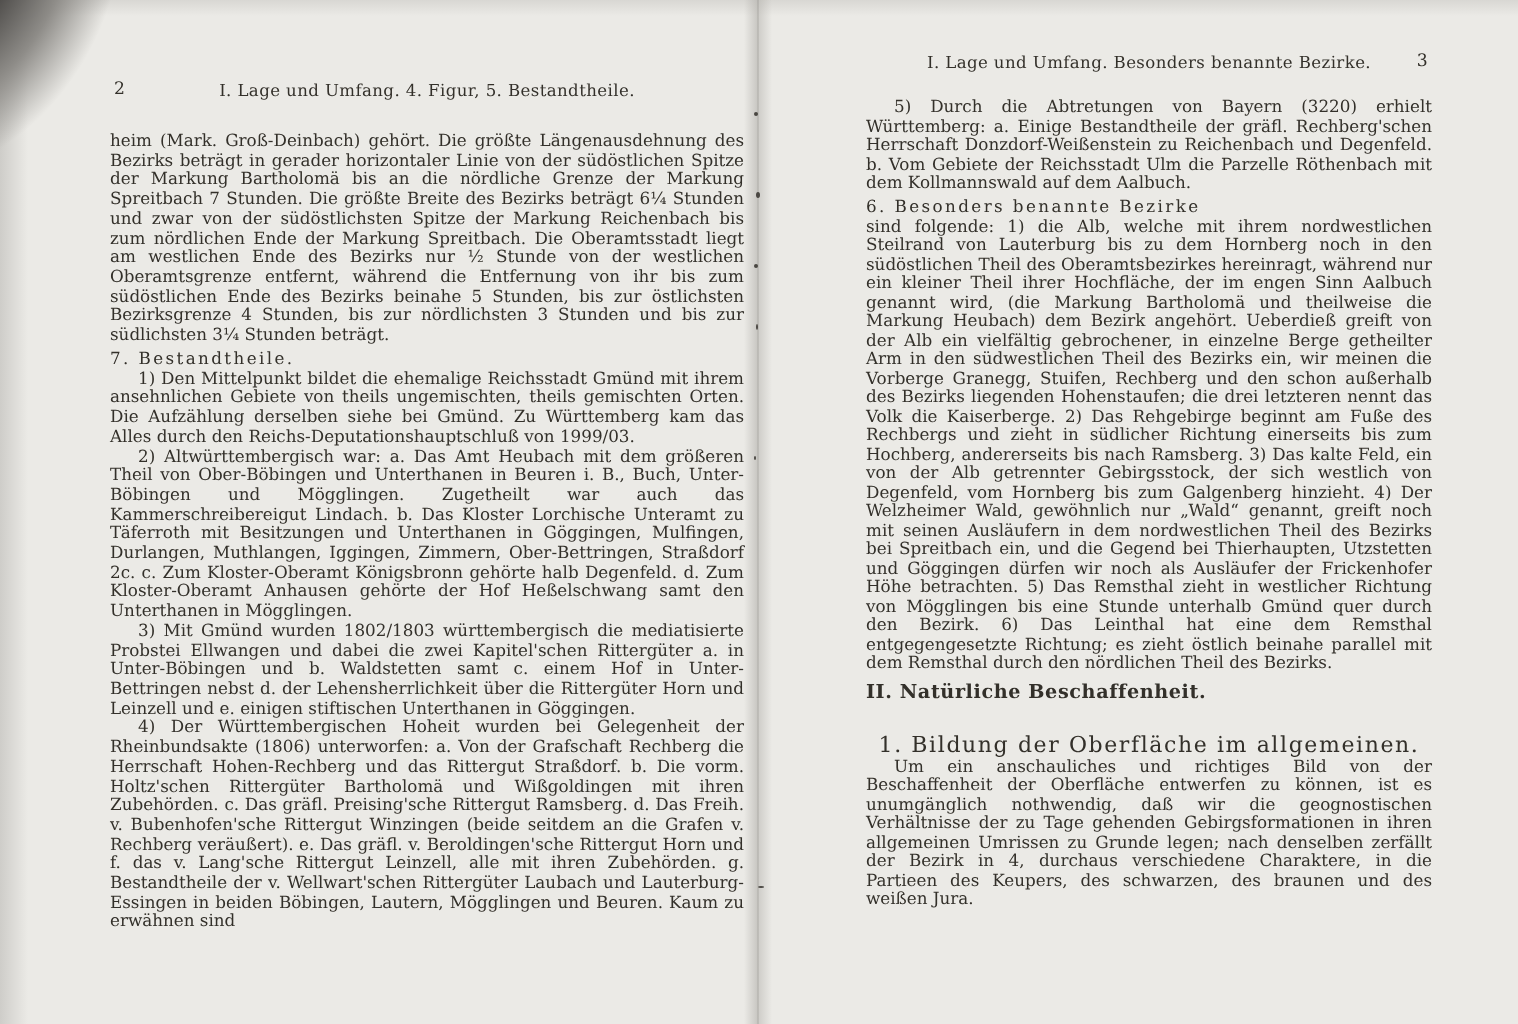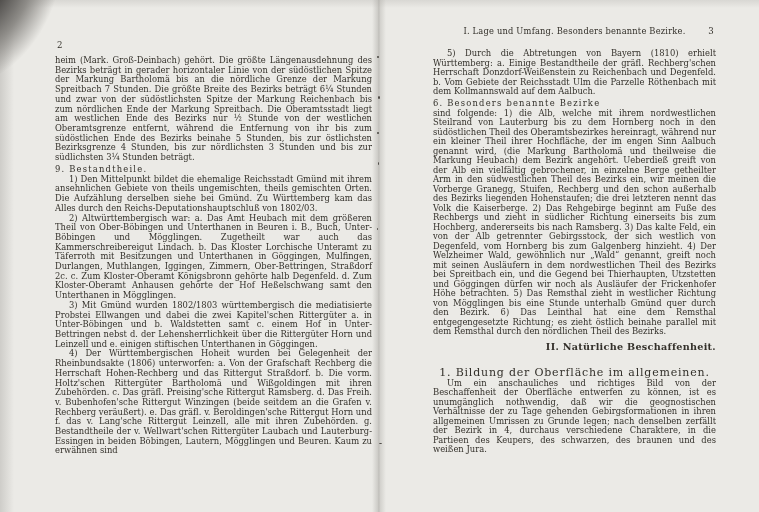--- a/index.html
+++ b/index.html
@@ -68,21 +68,21 @@
   .sect-head{
     margin:1px 0 1px 0;
     font-size:8.4px;line-height:10px;
     text-align:left;
     letter-spacing:1.2px;
     font-weight:normal;
   }
   .chapter-head{
     margin:4px 0 2px 0;
     font-size:9.6px;line-height:11px;
-    text-align:right;
+    text-align:left;
     font-weight:bold;
     letter-spacing:0.3px;
   }
   .sub-head{
     margin:16px 0 1px 0;
     font-size:11px;line-height:10px;
     text-align:center;
     letter-spacing:0.8px;
     font-weight:normal;
   }
@@ -97,38 +97,39 @@
   <div class="speck s1"></div>
   <div class="speck s2"></div>
   <div class="speck s3"></div>
   <div class="speck s4"></div>
   <div class="speck s5"></div>
   <div class="speck s6"></div>
 
   <div class="page page-left">
     <div class="running-head">
       <span class="pageno left">2</span>
+      <span>I. Lage und Umfang. 4. Figur, 5. Bestandtheile.</span>
     </div>
     <div class="body-text">
       <p class="noindent">heim (Mark. Groß-Deinbach) gehört. Die größte Längenausdehnung des Bezirks beträgt in gerader horizontaler Linie von der südöstlichen Spitze der Markung Bartholomä bis an die nördliche Grenze der Markung Spreitbach 7 Stunden. Die größte Breite des Bezirks beträgt 6¼ Stunden und zwar von der südöstlichsten Spitze der Markung Reichenbach bis zum nördlichen Ende der Markung Spreitbach. Die Oberamtsstadt liegt am westlichen Ende des Bezirks nur ½ Stunde von der westlichen Oberamtsgrenze entfernt, während die Entfernung von ihr bis zum südöstlichen Ende des Bezirks beinahe 5 Stunden, bis zur östlichsten Bezirksgrenze 4 Stunden, bis zur nördlichsten 3 Stunden und bis zur südlichsten 3¼ Stunden beträgt.</p>
-      <h4 class="sect-head">9. Bestandtheile.</h4>
-      <p>1) Den Mittelpunkt bildet die ehemalige Reichsstadt Gmünd mit ihrem ansehnlichen Gebiete von theils ungemischten, theils gemischten Orten. Die Aufzählung derselben siehe bei Gmünd. Zu Württemberg kam das Alles durch den Reichs-Deputationshauptschluß von 1802/03.</p>
+      <h4 class="sect-head">7. Bestandtheile.</h4>
+      <p>1) Den Mittelpunkt bildet die ehemalige Reichsstadt Gmünd mit ihrem ansehnlichen Gebiete von theils ungemischten, theils gemischten Orten. Die Aufzählung derselben siehe bei Gmünd. Zu Württemberg kam das Alles durch den Reichs-Deputationshauptschluß von 1999/03.</p>
       <p>2) Altwürttembergisch war: a. Das Amt Heubach mit dem größeren Theil von Ober-Böbingen und Unterthanen in Beuren i. B., Buch, Unter-Böbingen und Mögglingen. Zugetheilt war auch das Kammerschreibereigut Lindach. b. Das Kloster Lorchische Unteramt zu Täferroth mit Besitzungen und Unterthanen in Göggingen, Mulfingen, Durlangen, Muthlangen, Iggingen, Zimmern, Ober-Bettringen, Straßdorf 2c. c. Zum Kloster-Oberamt Königsbronn gehörte halb Degenfeld. d. Zum Kloster-Oberamt Anhausen gehörte der Hof Heßelschwang samt den Unterthanen in Mögglingen.</p>
       <p>3) Mit Gmünd wurden 1802/1803 württembergisch die mediatisierte Probstei Ellwangen und dabei die zwei Kapitel'schen Rittergüter a. in Unter-Böbingen und b. Waldstetten samt c. einem Hof in Unter-Bettringen nebst d. der Lehensherrlichkeit über die Rittergüter Horn und Leinzell und e. einigen stiftischen Unterthanen in Göggingen.</p>
       <p>4) Der Württembergischen Hoheit wurden bei Gelegenheit der Rheinbundsakte (1806) unterworfen: a. Von der Grafschaft Rechberg die Herrschaft Hohen-Rechberg und das Rittergut Straßdorf. b. Die vorm. Holtz'schen Rittergüter Bartholomä und Wißgoldingen mit ihren Zubehörden. c. Das gräfl. Preising'sche Rittergut Ramsberg. d. Das Freih. v. Bubenhofen'sche Rittergut Winzingen (beide seitdem an die Grafen v. Rechberg veräußert). e. Das gräfl. v. Beroldingen'sche Rittergut Horn und f. das v. Lang'sche Rittergut Leinzell, alle mit ihren Zubehörden. g. Bestandtheile der v. Wellwart'schen Rittergüter Laubach und Lauterburg-Essingen in beiden Böbingen, Lautern, Mögglingen und Beuren. Kaum zu erwähnen sind</p>
     </div>
   </div>
 
   <div class="page page-right">
     <div class="running-head">
       <span>I. Lage und Umfang. Besonders benannte Bezirke.</span>
       <span class="pageno right">3</span>
     </div>
     <div class="body-text">
-      <p>5) Durch die Abtretungen von Bayern (1810) erhielt Württemberg: a. Einige Bestandtheile der gräfl. Rechberg'schen Herrschaft Donzdorf-Weißenstein zu Reichenbach und Degenfeld. b. Vom Gebiete der Reichsstadt Ulm die Parzelle Röthenbach mit dem Kollmannswald auf dem Aalbuch.</p>
+      <p>5) Durch die Abtretungen von Bayern (3220) erhielt Württemberg: a. Einige Bestandtheile der gräfl. Rechberg'schen Herrschaft Donzdorf-Weißenstein zu Reichenbach und Degenfeld. b. Vom Gebiete der Reichsstadt Ulm die Parzelle Röthenbach mit dem Kollmannswald auf dem Aalbuch.</p>
       <h4 class="sect-head">6. Besonders benannte Bezirke</h4>
       <p class="noindent">sind folgende: 1) die Alb, welche mit ihrem nordwestlichen Steilrand von Lauterburg bis zu dem Hornberg noch in den südöstlichen Theil des Oberamtsbezirkes hereinragt, während nur ein kleiner Theil ihrer Hochfläche, der im engen Sinn Aalbuch genannt wird, (die Markung Bartholomä und theilweise die Markung Heubach) dem Bezirk angehört. Ueberdieß greift von der Alb ein vielfältig gebrochener, in einzelne Berge getheilter Arm in den südwestlichen Theil des Bezirks ein, wir meinen die Vorberge Granegg, Stuifen, Rechberg und den schon außerhalb des Bezirks liegenden Hohenstaufen; die drei letzteren nennt das Volk die Kaiserberge. 2) Das Rehgebirge beginnt am Fuße des Rechbergs und zieht in südlicher Richtung einerseits bis zum Hochberg, andererseits bis nach Ramsberg. 3) Das kalte Feld, ein von der Alb getrennter Gebirgsstock, der sich westlich von Degenfeld, vom Hornberg bis zum Galgenberg hinzieht. 4) Der Welzheimer Wald, gewöhnlich nur „Wald“ genannt, greift noch mit seinen Ausläufern in dem nordwestlichen Theil des Bezirks bei Spreitbach ein, und die Gegend bei Thierhaupten, Utzstetten und Göggingen dürfen wir noch als Ausläufer der Frickenhofer Höhe betrachten. 5) Das Remsthal zieht in westlicher Richtung von Mögglingen bis eine Stunde unterhalb Gmünd quer durch den Bezirk. 6) Das Leinthal hat eine dem Remsthal entgegengesetzte Richtung; es zieht östlich beinahe parallel mit dem Remsthal durch den nördlichen Theil des Bezirks.</p>
       <h3 class="chapter-head">II. Natürliche Beschaffenheit.</h3>
       <h4 class="sub-head">1. Bildung der Oberfläche im allgemeinen.</h4>
       <p>Um ein anschauliches und richtiges Bild von der Beschaffenheit der Oberfläche entwerfen zu können, ist es unumgänglich nothwendig, daß wir die geognostischen Verhältnisse der zu Tage gehenden Gebirgsformationen in ihren allgemeinen Umrissen zu Grunde legen; nach denselben zerfällt der Bezirk in 4, durchaus verschiedene Charaktere, in die Partieen des Keupers, des schwarzen, des braunen und des weißen Jura.</p>
     </div>
   </div>
 
 </div>
 

